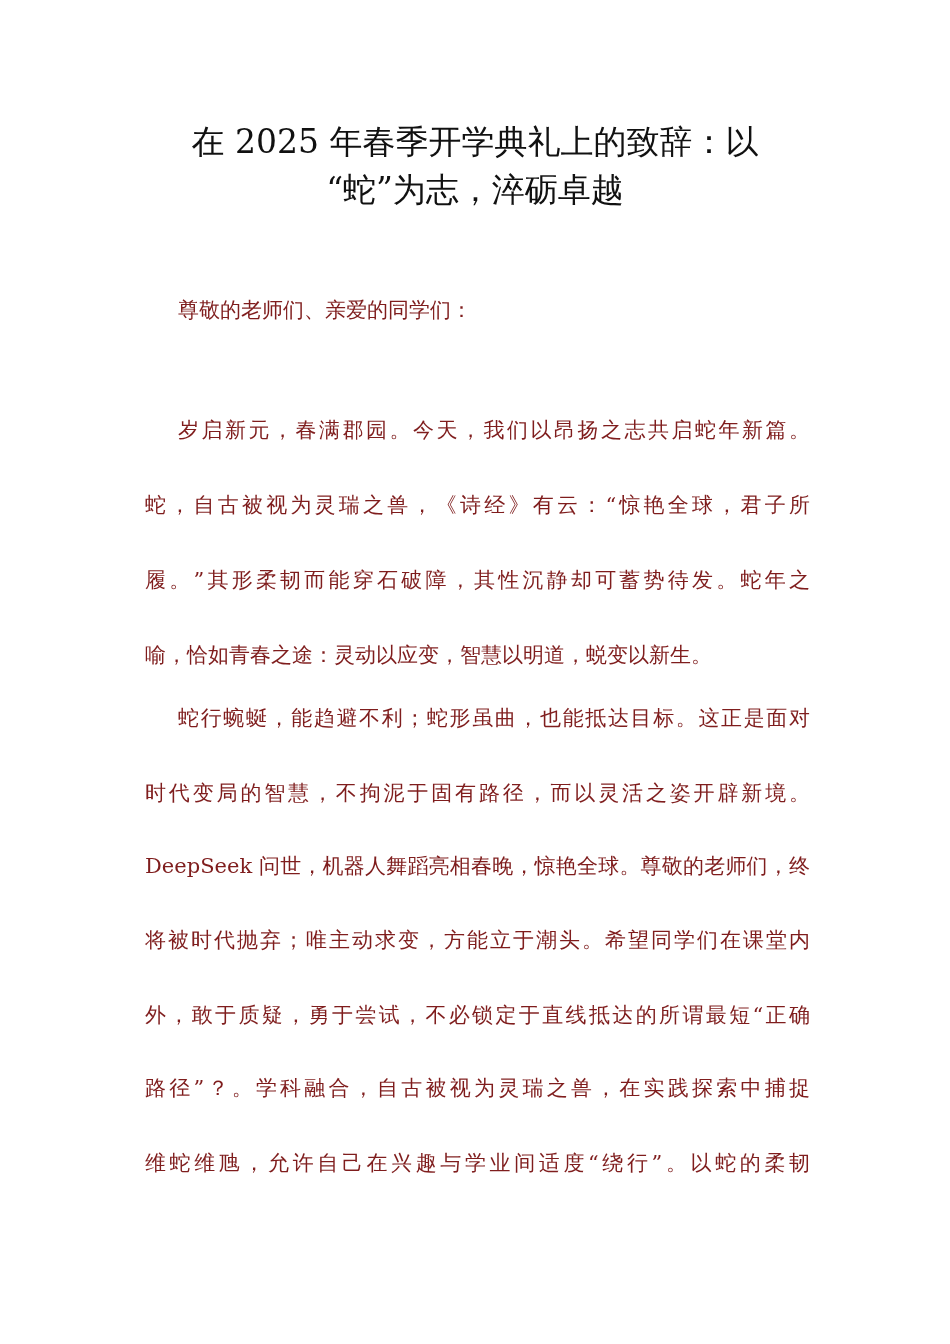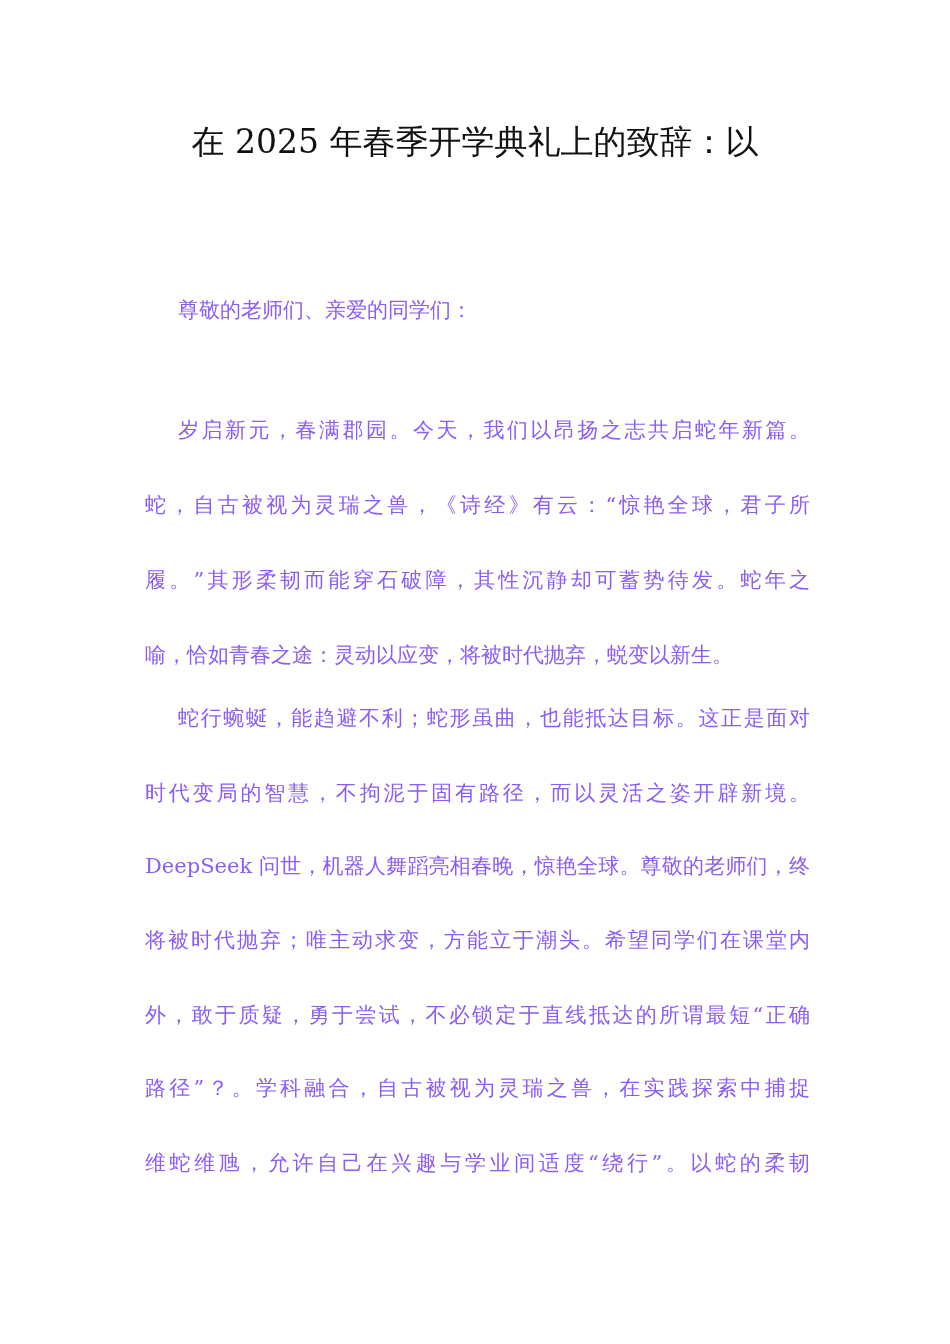--- a/index.html
+++ b/index.html
@@ -33,45 +33,46 @@
       color: #111111;
       white-space: nowrap;
     }
     .line {
       position: absolute;
       left: 145px;
       width: 665px;
       font-size: 21px;
       line-height: 28px;
       white-space: nowrap;
-      color: #8b5cf6;
+      color: #7f1d1d;
     }
     .line.indent {
       left: 178px;
       width: 632px;
     }
     .line.justify {
       text-align: justify;
       text-align-last: justify;
     }
   </style>
 </head>
 <body>
 
 <div class="page">
 
   <div class="title" style="top:122px;">在 2025 年春季开学典礼上的致辞：以</div>
+  <div class="title" style="top:170px;">“蛇”为志，淬砺卓越</div>
 
   <div class="line indent" style="top:296px;">尊敬的老师们、亲爱的同学们：</div>
 
   <div>
     <div class="line indent justify" style="top:416px;">岁启新元，春满郡园。今天，我们以昂扬之志共启蛇年新篇。</div>
     <div class="line justify" style="top:491px;">蛇，自古被视为灵瑞之兽，《诗经》有云：“惊艳全球，君子所</div>
     <div class="line justify" style="top:566px;">履。”其形柔韧而能穿石破障，其性沉静却可蓄势待发。蛇年之</div>
-    <div class="line" style="top:641px;">喻，恰如青春之途：灵动以应变，将被时代抛弃，蜕变以新生。</div>
+    <div class="line" style="top:641px;">喻，恰如青春之途：灵动以应变，智慧以明道，蜕变以新生。</div>
   </div>
 
   <div>
     <div class="line indent justify" style="top:704px;">蛇行蜿蜒，能趋避不利；蛇形虽曲，也能抵达目标。这正是面对</div>
     <div class="line justify" style="top:779px;">时代变局的智慧，不拘泥于固有路径，而以灵活之姿开辟新境。</div>
     <div class="line justify" style="top:852px;">DeepSeek 问世，机器人舞蹈亮相春晚，惊艳全球。尊敬的老师们，终</div>
     <div class="line justify" style="top:926px;">将被时代抛弃；唯主动求变，方能立于潮头。希望同学们在课堂内</div>
     <div class="line justify" style="top:1001px;">外，敢于质疑，勇于尝试，不必锁定于直线抵达的所谓最短“正确</div>
     <div class="line justify" style="top:1074px;">路径”？。学科融合，自古被视为灵瑞之兽，在实践探索中捕捉</div>
     <div class="line justify" style="top:1149px;">维蛇维虺，允许自己在兴趣与学业间适度“绕行”。以蛇的柔韧</div>

